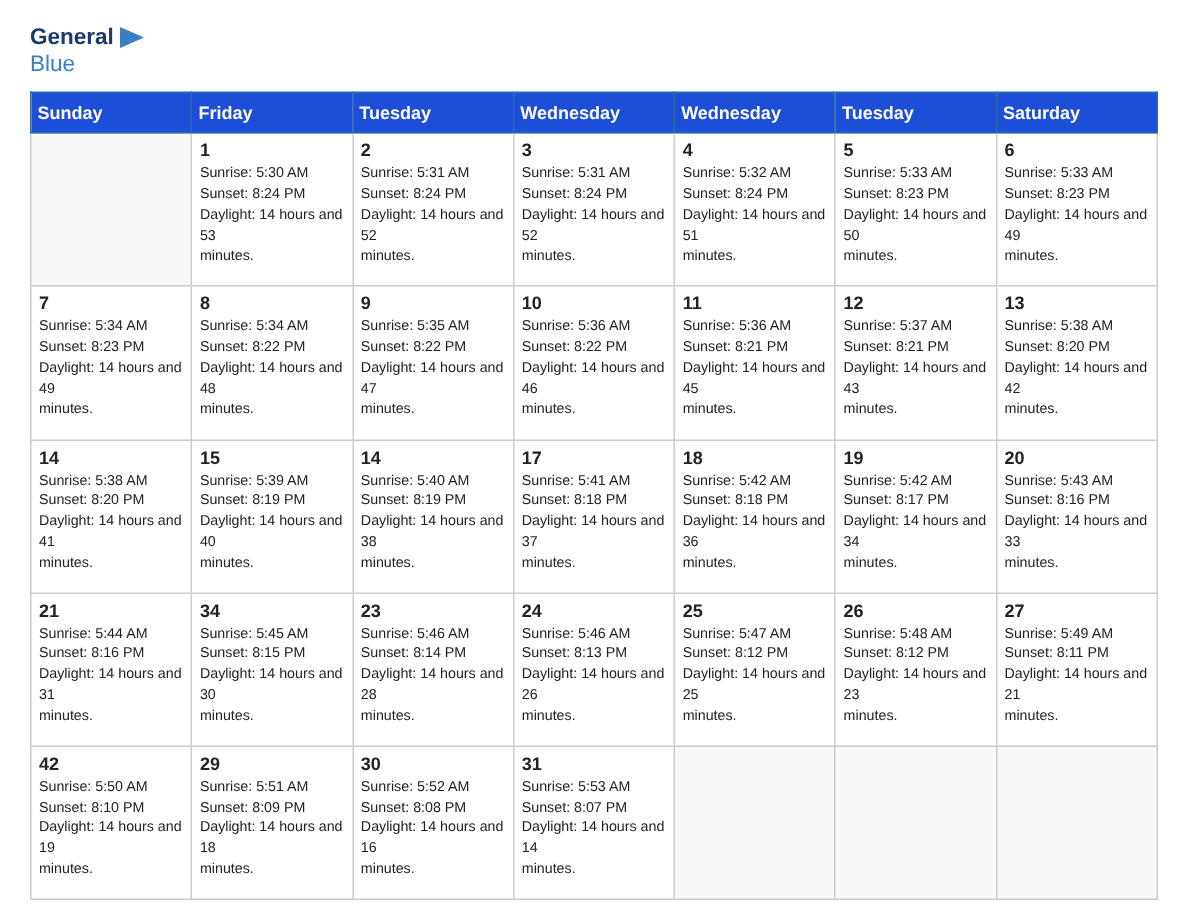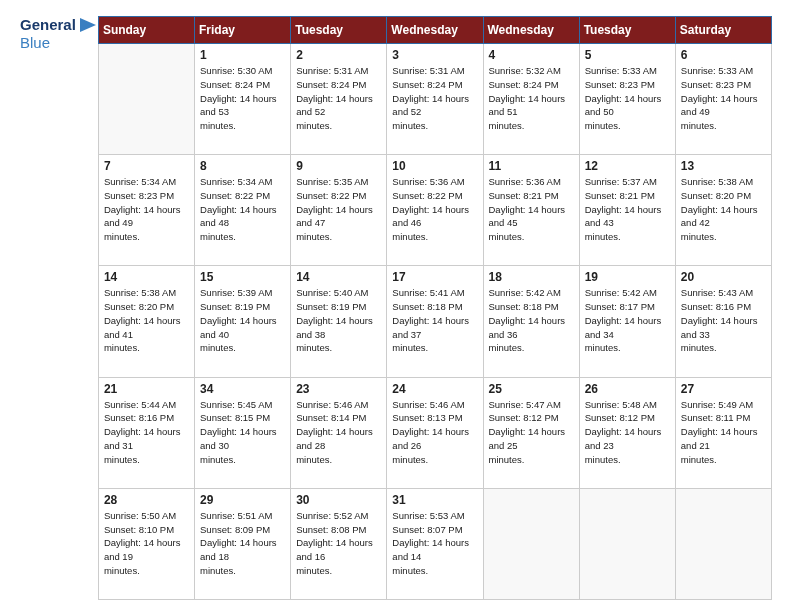--- a/index.html
+++ b/index.html
@@ -8,21 +8,21 @@
       background: #fff;
       width: 792px;
       height: 612px;
       overflow: hidden;
     }
     .page {
       width: 792px;
       height: 612px;
       padding: 16px 20px 12px 20px;
       display: flex;
-      flex-direction: row;
+      flex-direction: column;
       border-radius: 32px;
     }
     .header {
       display: flex;
       justify-content: space-between;
       align-items: flex-start;
       margin-bottom: 10px;
     }
     .logo {
       display: flex;
@@ -44,21 +44,21 @@
       margin-top: 2px;
     }
     .calendar {
       flex: 1;
       border: 1px solid #ccc;
       border-collapse: collapse;
       width: 100%;
       table-layout: fixed;
     }
     .calendar th {
-      background: #7f1d1d;
+      background: #1d4ed8;
       color: #fff;
       font-size: 12px;
       font-weight: bold;
       padding: 6px 4px;
       text-align: left;
       border: 1px solid #2e6aa8;
     }
     .calendar td {
       vertical-align: top;
       border: 1px solid #ccc;
@@ -231,21 +231,21 @@
             <span class="day-num">26</span>
             <div class="cell-text">Sunrise: 5:48 AM<br>Sunset: 8:12 PM<br>Daylight: 14 hours and 23<br> minutes.</div>
           </td>
           <td>
             <span class="day-num">27</span>
             <div class="cell-text">Sunrise: 5:49 AM<br>Sunset: 8:11 PM<br>Daylight: 14 hours and 21<br> minutes.</div>
           </td>
         </tr>
         <tr>
           <td>
-            <span class="day-num">28</span>
+            <span class="day-num">42</span>
             <div class="cell-text">Sunrise: 5:50 AM<br>Sunset: 8:10 PM<br>Daylight: 14 hours and 19<br> minutes.</div>
           </td>
           <td>
             <span class="day-num">29</span>
             <div class="cell-text">Sunrise: 5:51 AM<br>Sunset: 8:09 PM<br>Daylight: 14 hours and 18<br> minutes.</div>
           </td>
           <td>
             <span class="day-num">30</span>
             <div class="cell-text">Sunrise: 5:52 AM<br>Sunset: 8:08 PM<br>Daylight: 14 hours and 16<br> minutes.</div>
           </td>

